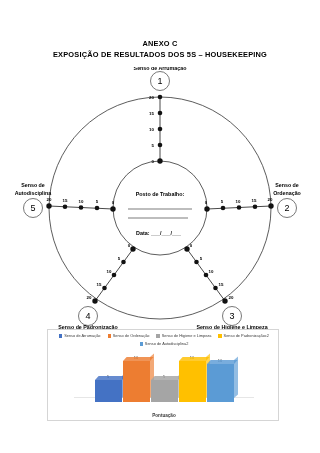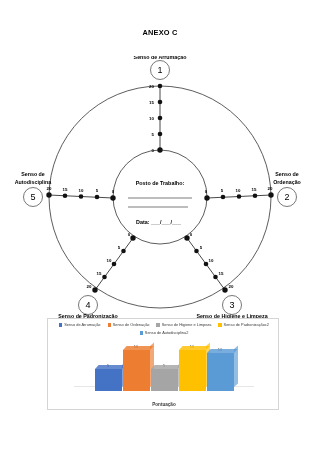--- a/index.html
+++ b/index.html
@@ -1,18 +1,18 @@
 <!DOCTYPE html>
 <html><head>
 <meta charset="utf-8">
 <style>
   html,body{margin:0;padding:0;background:#ffffff;}
   body{width:320px;height:453px;font-family:"Liberation Sans",sans-serif;color:#000;overflow:hidden;position:relative;}
 
-  .page{position:absolute;left:0;top:0;width:320px;height:414px;}
+  .page{position:absolute;left:0;top:11px;width:320px;height:414px;}
 
   
   .title-block{position:absolute;left:0;top:28px;width:320px;text-align:center;}
   .title-line{font-size:7.4px;font-weight:bold;letter-spacing:.2px;line-height:10.5px;}
 
   
   .wheel-wrap{position:absolute;left:0px;top:56px;width:320px;height:262px;}
   .wheel-svg{position:absolute;left:0;top:0;}
 
   .cap{font-size:5.3px;font-weight:bold;font-family:"Liberation Sans",sans-serif;}
@@ -36,20 +36,21 @@
   .axis-label{position:absolute;left:0;bottom:2px;width:232px;text-align:center;font-size:4.6px;font-weight:bold;color:#3a3a3a;}
   .floor{position:absolute;left:26px;bottom:8px;width:180px;height:1px;background:#e6e6e6;}
 </style>
 </head>
 <body>
 
 <div class="page">
 
   <div class="title-block">
     <div class="title-line">ANEXO C</div>
+    <div class="title-line">EXPOSIÇÃO DE RESULTADOS DOS 5S – HOUSEKEEPING</div>
   </div>
 
   <div class="wheel-wrap">
     <svg class="wheel-svg" width="320" height="262" viewBox="0 0 320 262">
 
       <circle cx="160" cy="141" r="111" fill="none" stroke="#333" stroke-width="0.8"></circle>
 
       <circle cx="160" cy="141" r="47" fill="none" stroke="#333" stroke-width="0.8"></circle>
 
       <line x1="160" y1="94" x2="160" y2="30" stroke="#333" stroke-width="0.9"></line>

